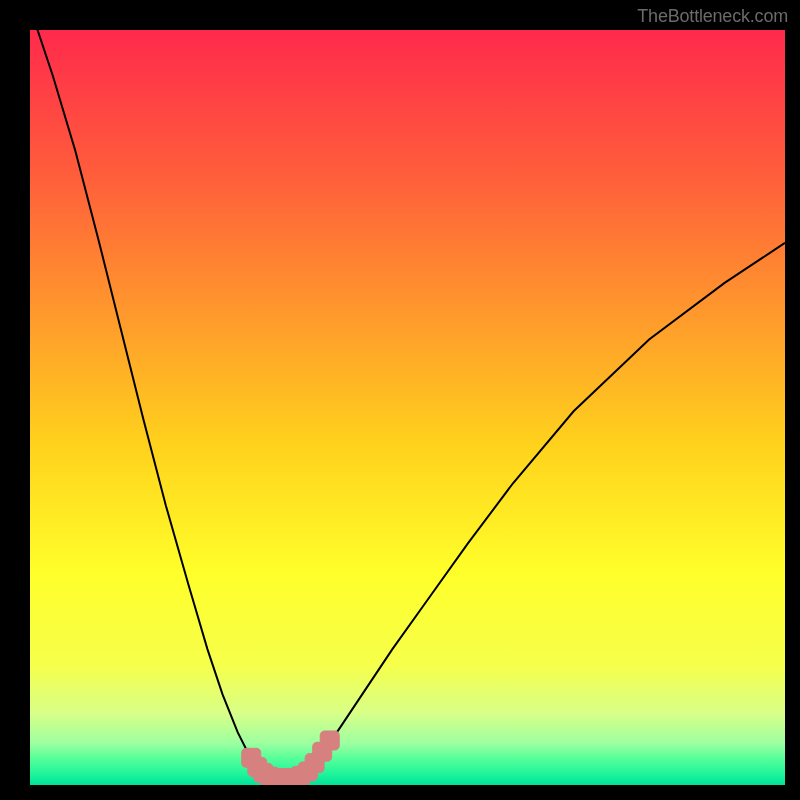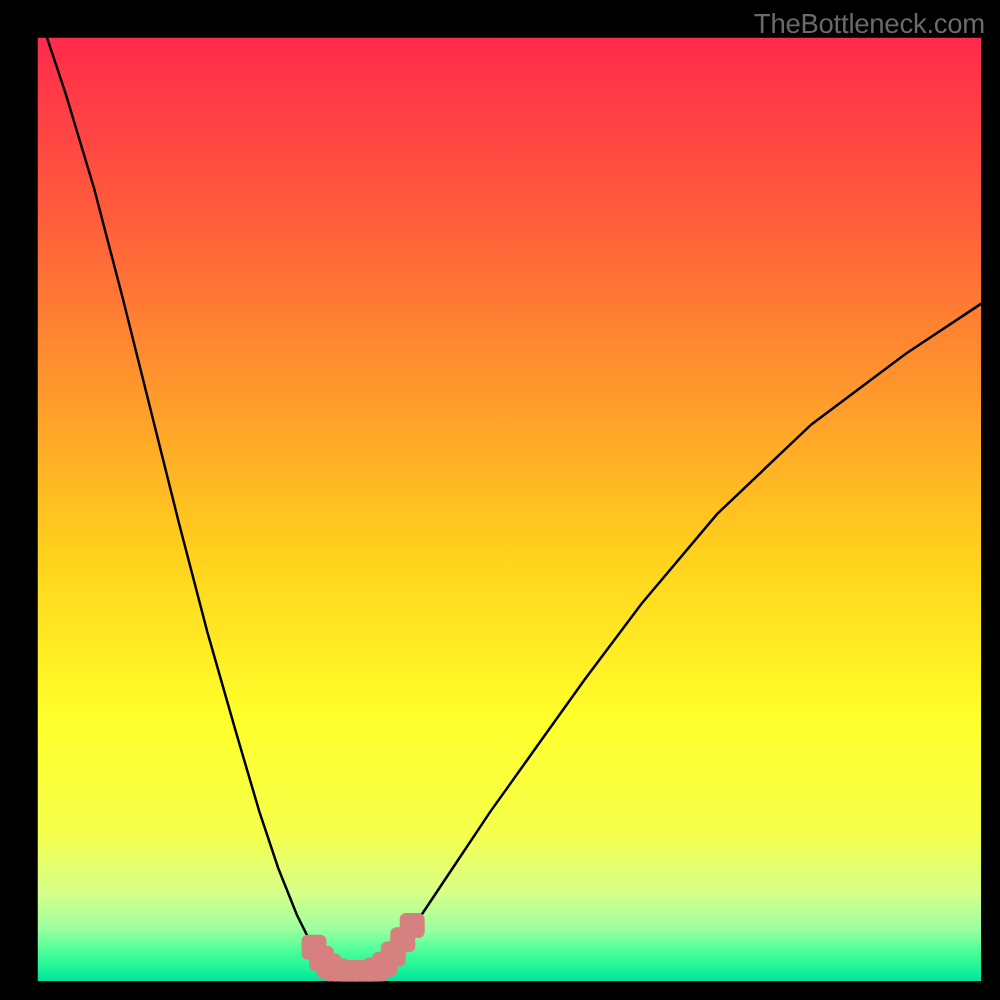--- a/index.html
+++ b/index.html
@@ -15,21 +15,21 @@
     position: relative;
     width: 800px;
     height: 800px;
     background: #000;
   }
   .watermark {
     position: absolute;
     top: 6px;
     right: 12px;
     color: #6a6a6a;
-    font-size: 22px;
+    font-size: 18px;
     font-weight: 500;
     letter-spacing: -0.2px;
     z-index: 10;
   }
   .plot {
     position: absolute;
     left: 30px;
     top: 30px;
     width: 755px;
     height: 755px;

